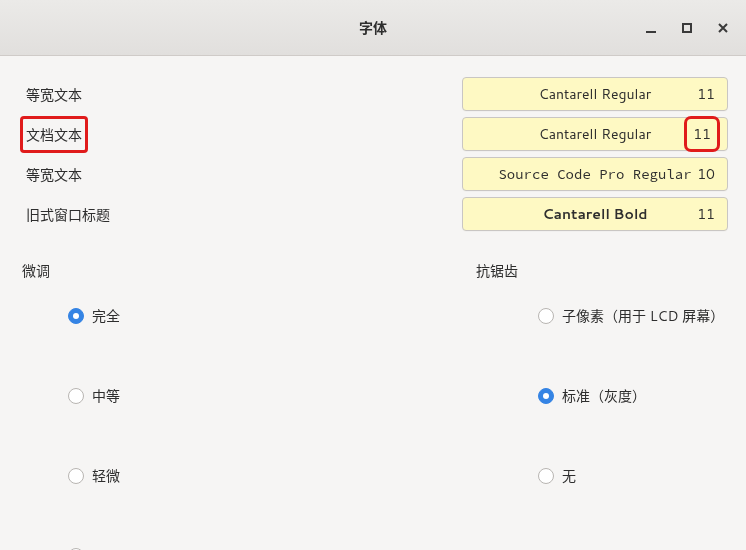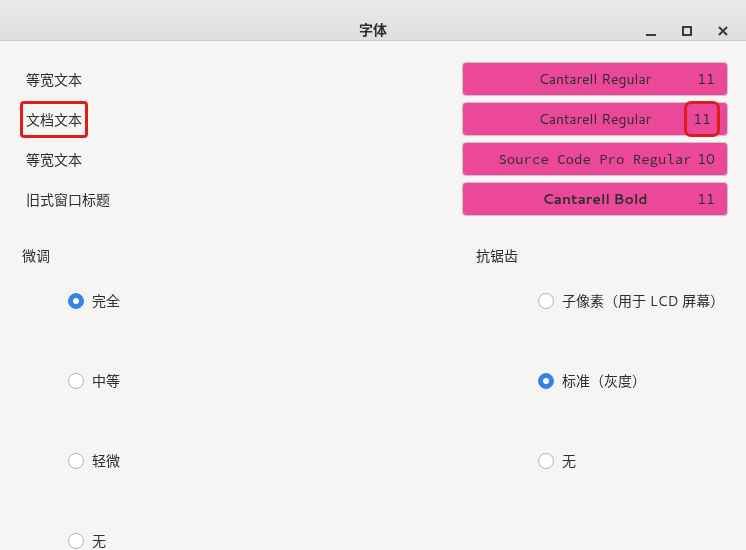--- a/index.html
+++ b/index.html
@@ -4,25 +4,25 @@
 <style>
   * { box-sizing: border-box; margin: 0; padding: 0; }
   html, body { width: 746px; height: 550px; overflow: hidden; }
   body {
     font-family: "Cantarell", "Noto Sans CJK SC", "Microsoft YaHei", sans-serif;
     font-size: 14px;
     color: #2e2e2e;
     background: #f6f5f4;
   }
   .titlebar {
-    height: 41px;
+    height: 56px;
     background: linear-gradient(to bottom, #ebeae8, #e1dfdd);
     border-bottom: 1px solid #cfcbc8;
     display: flex;
-    align-items: flex-end;
+    align-items: center;
     position: relative;
   }
   .titlebar .title {
     position: absolute;
     left: 0; right: 0;
     text-align: center;
     font-weight: 600;
     color: #2e2e2e;
     pointer-events: none;
   }
@@ -56,21 +56,21 @@
   }
   .label-text { padding: 6px 4px; }
   .picker-col {
     flex: 1;
     display: flex;
     justify-content: flex-end;
   }
   .font-btn {
     width: 266px;
     height: 34px;
-    background: #ec4899;
+    background: #fef9c3;
     border: 1px solid #c9c6c3;
     border-radius: 4px;
     display: flex;
     align-items: center;
     justify-content: center;
     position: relative;
     box-shadow: 0 1px 0 rgba(0,0,0,0.02);
     cursor: default;
   }
   .font-btn .fname {

